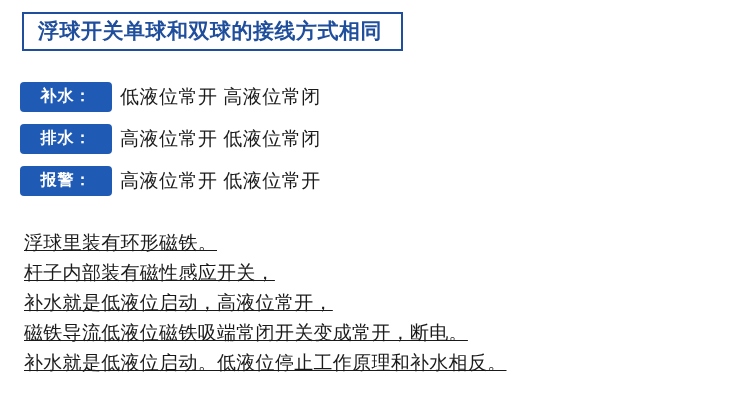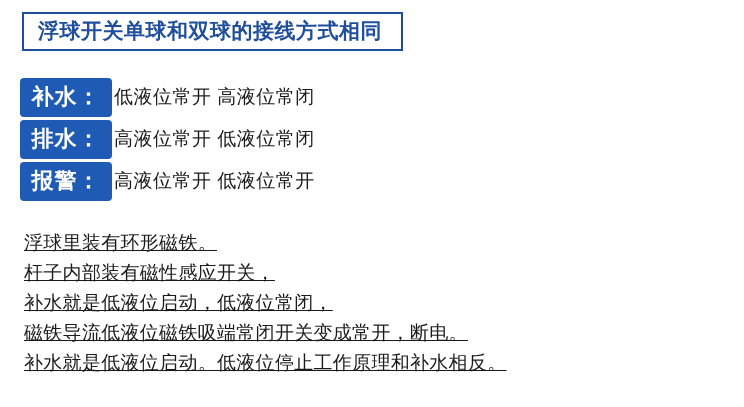--- a/index.html
+++ b/index.html
@@ -54,31 +54,31 @@
     align-items: center;
     height: 38px;
     margin-bottom: 4px;
   }
   .mode-badge {
     display: inline-flex;
     align-items: center;
     justify-content: center;
     background: #1f5bb5;
     color: #ffffff;
-    font-size: 22px;
+    font-size: 16px;
     font-weight: bold;
     border-radius: 4px;
     padding: 4px 10px 5px 10px;
     min-width: 92px;
     box-sizing: border-box;
     letter-spacing: 1px;
     white-space: nowrap;
   }
   .mode-desc {
-    margin-left: 2px;
+    margin-left: 8px;
     font-size: 19px;
     color: #1a1a1a;
     white-space: nowrap;
     letter-spacing: 0.5px;
   }
 
   
   .notes {
     position: absolute;
     left: 24px;
@@ -120,18 +120,18 @@
     <div class="mode-row">
       <span class="mode-badge">报警：</span>
       <span class="mode-desc">高液位常开 低液位常开</span>
     </div>
 
   </div>
 
   <div class="notes">
     <div class="note-line">浮球里装有环形磁铁。</div>
     <div class="note-line">杆子内部装有磁性感应开关，</div>
-    <div class="note-line">补水就是低液位启动，低液位常闭，</div>
+    <div class="note-line">补水就是低液位启动，高液位常开，</div>
     <div class="note-line">磁铁导流低液位磁铁吸端常闭开关变成常开，断电。</div>
     <div class="note-line">补水就是低液位启动。低液位停止工作原理和补水相反。</div>
   </div>
 
 </div>
 
 </body></html>

